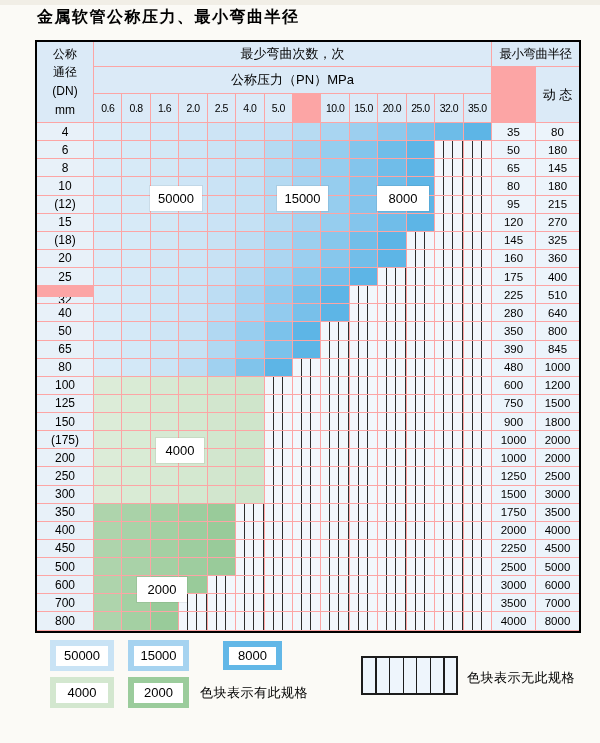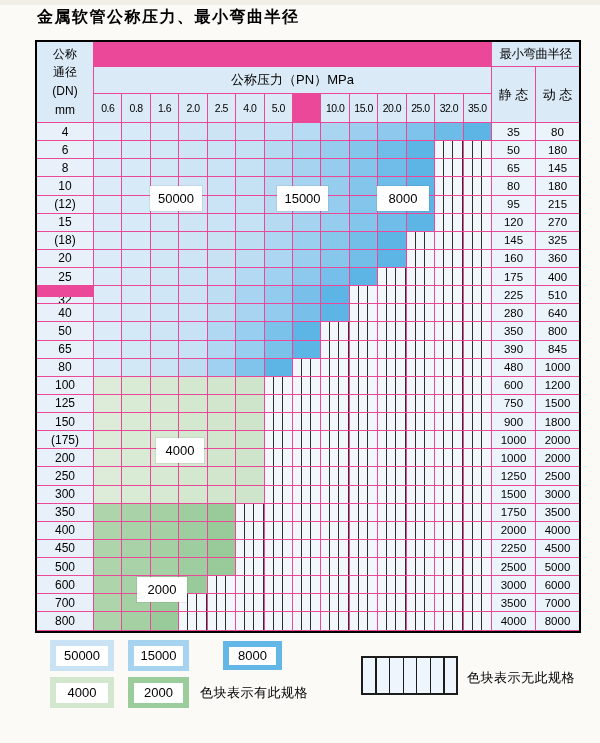--- a/index.html
+++ b/index.html
@@ -4,21 +4,21 @@
 <style>
   * { box-sizing: border-box; margin: 0; padding: 0; }
   body { width: 600px; height: 743px; font-family: "Liberation Sans", sans-serif; }
   .page { position: relative; width: 600px; height: 743px; background: #fbfaf6; overflow: hidden; }
   .top-strip { position: absolute; left: 0; top: 0; width: 600px; height: 5px; background: #f1eee6; }
   .title { position: absolute; left: 37px; top: 7px; font-family: "DejaVu Serif", serif;
            font-weight: bold; font-size: 16px; letter-spacing: 1.5px; color: #000; }
   .spec-table { position: absolute; left: 35px; top: 40px; width: 546px; height: 593px;
                 display: grid; grid-template-columns: 56px repeat(14, 1fr) 43px 43px;
                 grid-template-rows: 24px 26px 28px repeat(28, 17.14px);
-                gap: 1px; background: #ec4899; border: 2px solid #000; }
+                gap: 1px; background: #fca5a5; border: 2px solid #000; }
   .cell { display: flex; align-items: center; justify-content: center; overflow: hidden; }
   .head { background: #dbeaf7; font-size: 13px; color: #000; }
   .h-dn   { grid-area: 1 / 1 / 4 / 2; white-space: pre-line; text-align: center;
             font-size: 12px; line-height: 1.55; }
   .h-cycles { grid-area: 1 / 2 / 2 / 16; }
   .h-radius { grid-area: 1 / 16 / 2 / 18; font-size: 12.5px; letter-spacing: -0.5px; }
   .h-pn   { grid-area: 2 / 2 / 3 / 16; }
   .h-static  { grid-area: 2 / 16 / 4 / 17; }
   .h-dynamic { grid-area: 2 / 17 / 4 / 18; }
   .tick { font-size: 10.5px; letter-spacing: -0.5px; }
@@ -42,23 +42,23 @@
 
 <div class="page">
   <div class="top-strip"></div>
   <div class="title">金属软管公称压力、最小弯曲半径</div>
 
   <div class="spec-table">
     <div class="cell head h-dn">公称
 通径
 (DN)
 mm</div>
+    <div class="cell head h-cycles">最少弯曲次数，次</div>
     <div class="cell head h-radius">最小弯曲半径</div>
     <div class="cell head h-pn">公称压力（PN）MPa</div>
-    <div class="cell head h-static">静 态</div>
     <div class="cell head h-dynamic">动 态</div>
 
   <div class="cell head tick" style="grid-area: 3 / 2;">0.6</div>
       <div class="cell head tick" style="grid-area: 3 / 3;">0.8</div>
       <div class="cell head tick" style="grid-area: 3 / 4;">1.6</div>
       <div class="cell head tick" style="grid-area: 3 / 5;">2.0</div>
       <div class="cell head tick" style="grid-area: 3 / 6;">2.5</div>
       <div class="cell head tick" style="grid-area: 3 / 7;">4.0</div>
       <div class="cell head tick" style="grid-area: 3 / 8;">5.0</div>
       <div class="cell head tick" style="grid-area: 3 / 9; margin-top: 43px;">6.3</div>

